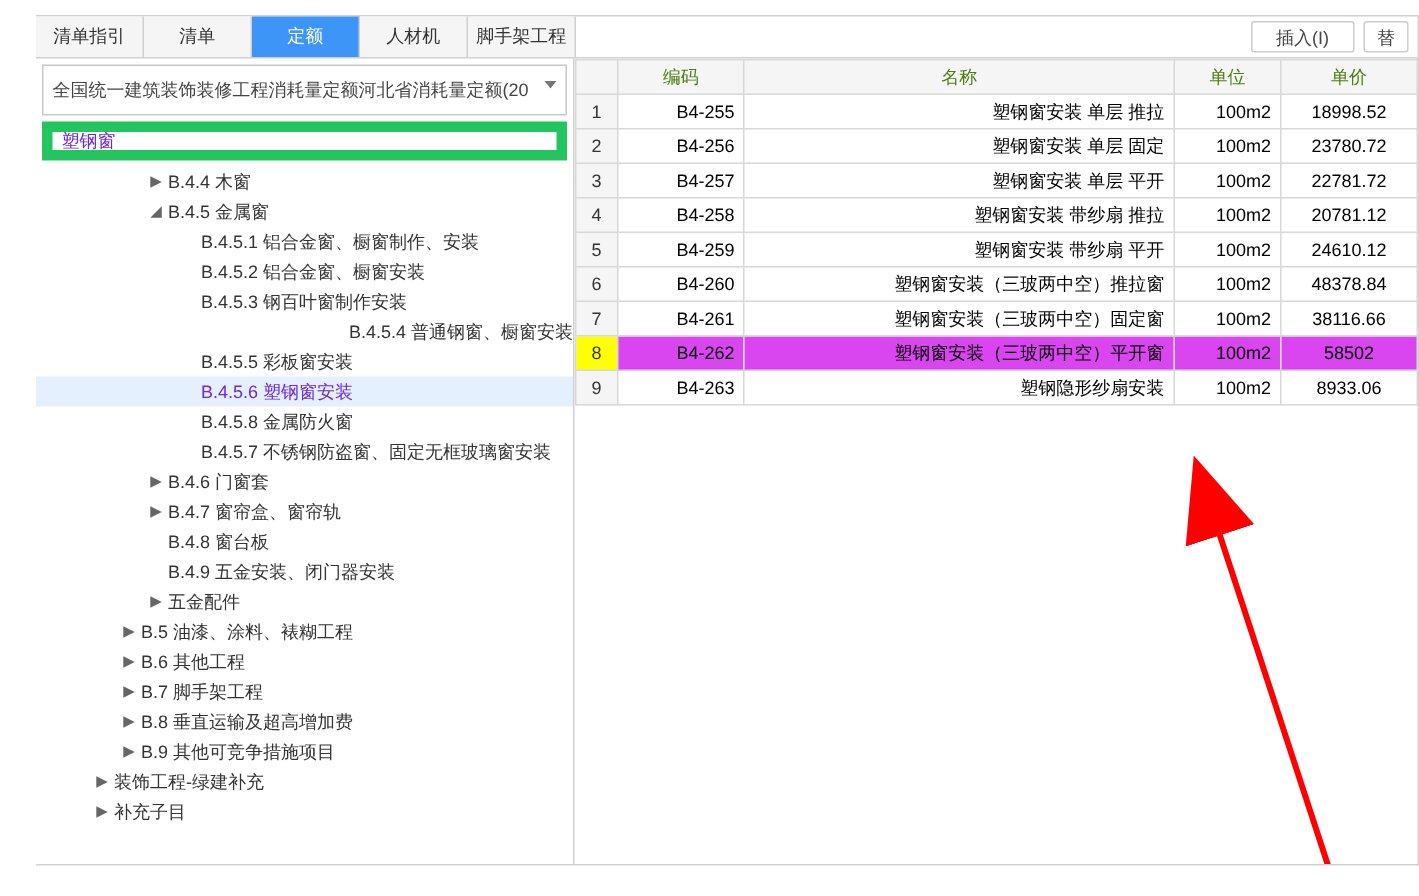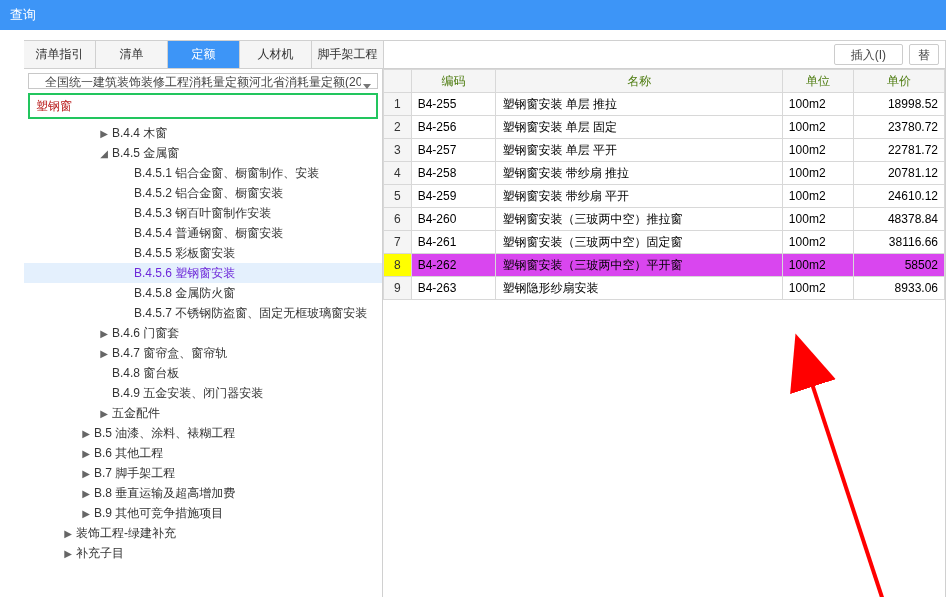--- a/index.html
+++ b/index.html
@@ -8,51 +8,48 @@
 .title-bar{height:30px;background:#3d95f7;color:#fff;display:flex;align-items:center;padding:0 10px}
 .title-bar span{font-size:13px}
 .main-area{display:flex;flex-direction:column;height:567px;border:1px solid #d0d0d0;border-left:none;margin-top:10px;margin-left:24px}
 .toolbar{display:flex;height:28px;border-bottom:1px solid #d0d0d0;align-items:stretch;position:relative}
 .tab{width:72px;display:flex;align-items:center;justify-content:center;border-right:1px solid #d0d0d0;background:#f5f5f5;cursor:pointer;color:#333}
 .tab.active{background:#3d95f7;color:#fff}
 .toolbar-spacer{flex:1}
 .insert-btn{margin:3px 6px 3px 0;padding:0 16px;border:1px solid #ccc;background:#fff;border-radius:2px;cursor:pointer;display:flex;align-items:flex-end;color:#444}
 .content{display:flex;height:calc(100% - 28px)}
 .left-panel{width:359px;display:flex;flex-direction:column;border-right:1px solid #d0d0d0}
-.dropdown{height:16px;margin:4px;border:1px solid #c8c8c8;display:flex;padding:0 16px;color:#444;cursor:pointer;position:relative}
+.dropdown{height:34px;margin:4px;border:1px solid #c8c8c8;display:flex;align-items:center;padding:0 6px;color:#444;cursor:pointer;position:relative}
 .dropdown::after{content:"";position:absolute;right:6px;top:10px;border-left:4px solid transparent;border-right:4px solid transparent;border-top:5px solid #777}
-.search-box{height:26px;margin:0 4px 4px 4px;border:2px solid #22c55e;padding:0 6px;outline:none;color:#b91c1c}
+.search-box{height:26px;margin:0 4px 4px 4px;border:7px solid #22c55e;padding:0 6px;outline:none;color:#6d28d9}
 .tree{flex:1;overflow-y:auto;overflow-x:hidden}
 .tree::-webkit-scrollbar{width:15px}
 .tree::-webkit-scrollbar-track{background:#f0f0f0;border-left:1px solid #ddd}
 .tree::-webkit-scrollbar-thumb{background:#c8c8c8;border:2px solid #f0f0f0}
 .tree-node{height:20px;display:flex;align-items:center;cursor:pointer;color:#333;white-space:nowrap}
 .tree-node.selected{background:#e4f0fd;color:#6d28d9}
 .tree-toggle{width:12px;display:inline-flex;justify-content:center;color:#666;font-size:10px;margin-right:2px}
 .right-panel{flex:1;overflow:auto;position:relative}
 .grid{width:100%;border-collapse:collapse}
-.grid th,.grid td{border:1px solid #d8d8d8;height:23px;padding:0 6px;text-align:left;white-space:nowrap}
+.grid th,.grid td{border:1px solid #d8d8d8;height:23px;padding:0 6px;text-align:right;white-space:nowrap}
 .grid th{background:#f5f5f5;font-weight:normal;text-align:center;color:#4d7c0f}
 .grid td.rownum{background:#f5f5f5;text-align:center;color:#333;width:28px}
-.grid td.num{text-align:right;font-family:Tahoma,Arial}
+.grid td.num{text-align:center;font-family:Tahoma,Arial}
 .grid tr.hl td:not(.rownum){background:#d946ef}
 .grid tr.hl td.rownum{background:#ffff00}
 .col-code{width:86px}
 .col-name{width:290px}
 .col-unit{width:72px}
 .col-price{width:92px}
 .arrow{position:absolute;pointer-events:none;z-index:10}
 </style>
 </head>
 <body>
 
 <div class="page">
-  <div class="title-bar">
-    <span>查询</span>
-  </div>
 
   <div class="main-area">
     <div class="toolbar">
       <div id="tabs-host" style="display: contents;"><div class="tab">清单指引</div><div class="tab">清单</div><div class="tab active">定额</div><div class="tab">人材机</div><div class="tab">脚手架工程</div></div>
       <div class="toolbar-spacer"></div>
       <div class="insert-btn">
         <span>插入(I)</span>
       </div>
       <div class="insert-btn" style="padding:0 8px">
         <span>替</span>
@@ -79,21 +76,21 @@
               <span>B.4.5.1 铝合金窗、橱窗制作、安装</span>
             </div>
             <div class="tree-node" style="padding-left: 96px;">
               <span class="tree-toggle"></span>
               <span>B.4.5.2 铝合金窗、橱窗安装</span>
             </div>
             <div class="tree-node" style="padding-left: 96px; text-align: center;">
               <span class="tree-toggle"></span>
               <span>B.4.5.3 钢百叶窗制作安装</span>
             </div>
-            <div class="tree-node" style="padding-left: 96px;">
+            <div class="tree-node" style="padding-left: 96px; justify-content: flex-end;">
               <span class="tree-toggle"></span>
               <span>B.4.5.4 普通钢窗、橱窗安装</span>
             </div>
             <div class="tree-node" style="padding-left: 96px;">
               <span class="tree-toggle"></span>
               <span>B.4.5.5 彩板窗安装</span>
             </div>
             <div class="tree-node selected" style="padding-left: 96px;">
               <span class="tree-toggle"></span>
               <span>B.4.5.6 塑钢窗安装</span>

